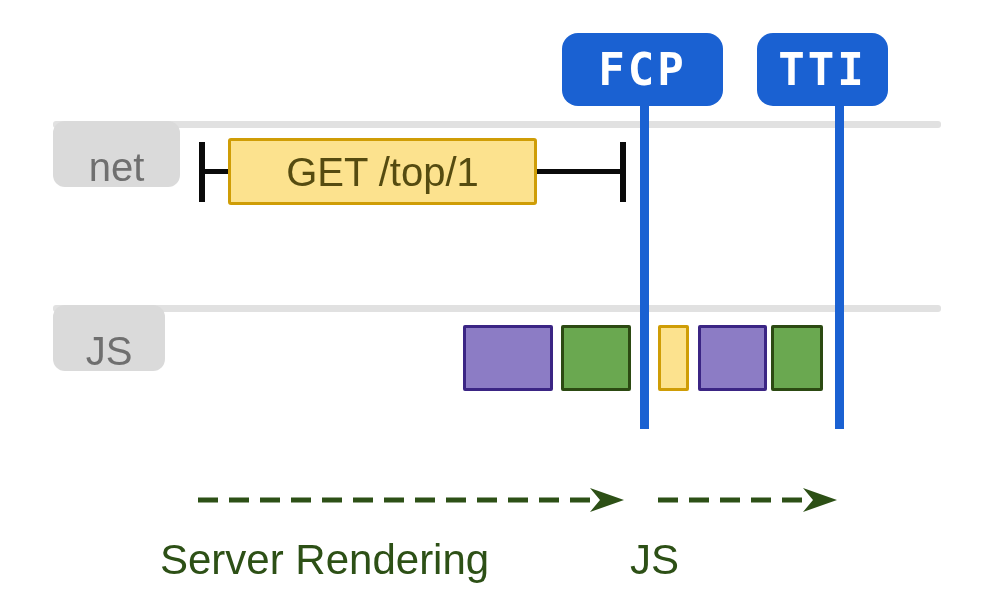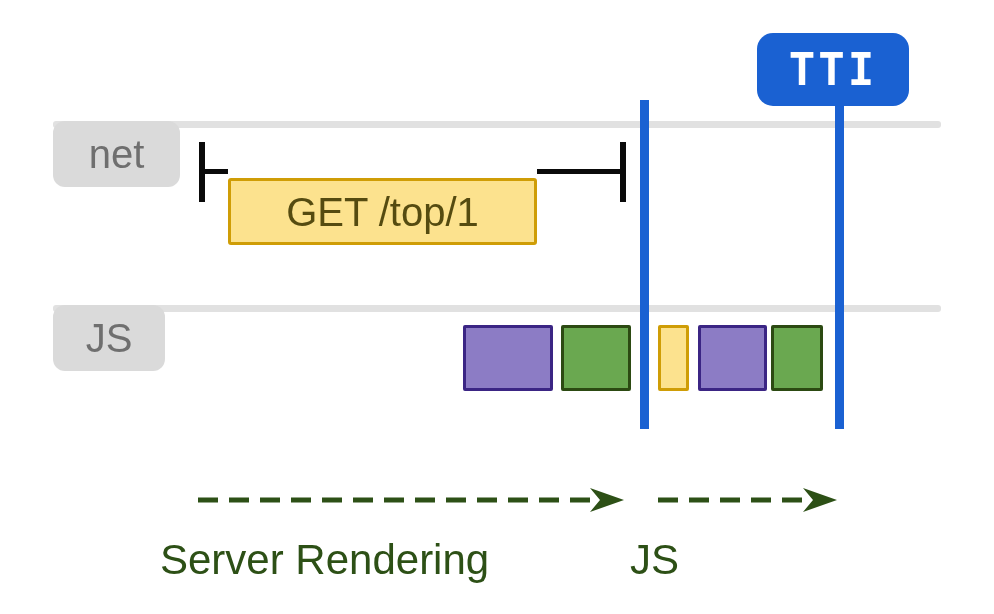--- a/index.html
+++ b/index.html
@@ -25,21 +25,21 @@
   .net-line { top: 121px; }
   .js-line  { top: 305px; }
 
   
   .lane-tab {
     position: absolute;
     height: 66px;
     background: var(--tab-gray);
     border-radius: 12px;
     display: flex;
-    align-items: center;
+    align-items: flex-end;
     justify-content: center;
     z-index: 1;
     color: var(--tab-text);
     font-size: 40px;
     line-height: 1;
   }
   .net-tab { left: 53px; top: 121px; width: 127px; }
   .js-tab  { left: 53px; top: 305px; width: 112px; }
 
   
@@ -65,41 +65,40 @@
     align-items: center;
     justify-content: center;
     color: #ffffff;
     font-family: "DejaVu Sans Mono", monospace;
     font-weight: bold;
     font-size: 44px;
     letter-spacing: 3px;
     z-index: 4;
   }
   .badge-fcp { left: 562px; width: 161px; }
-  .badge-tti { left: 757px; width: 152px; }
+  .badge-tti { left: 757px; width: 131px; }
 
   
   .request-bar {
     position: absolute;
     left: 228px;
     top: 138px;
     width: 309px;
     height: 67px;
     box-sizing: border-box;
     background: var(--yellow-fill);
     border: 3px solid var(--yellow-border);
     border-radius: 3px;
     display: flex;
     align-items: center;
     justify-content: center;
     font-size: 40px;
     color: var(--request-text);
     z-index: 3;
     line-height: 1;
-    margin-top: 40px;
   }
   .tick {
     position: absolute;
     top: 142px;
     width: 6px;
     height: 60px;
     background: #0a0a0a;
     z-index: 3;
   }
   .tick-left  { left: 199px; }
@@ -157,20 +156,23 @@
   <div class="lane-tab net-tab">
     <span>net</span>
   </div>
   <div class="lane-tab js-tab">
     <span>JS</span>
   </div>
 
   <div class="vline vline-fcp"></div>
   <div class="vline vline-tti"></div>
 
+  <div class="badge badge-fcp">
+    <span>FCP</span>
+  </div>
   <div class="badge badge-tti">
     <span>TTI</span>
   </div>
 
   <div class="tick tick-left"></div>
   <div class="connector connector-left"></div>
   <div class="request-bar">
     <span>GET /top/1</span>
   </div>
   <div class="connector connector-right"></div>

